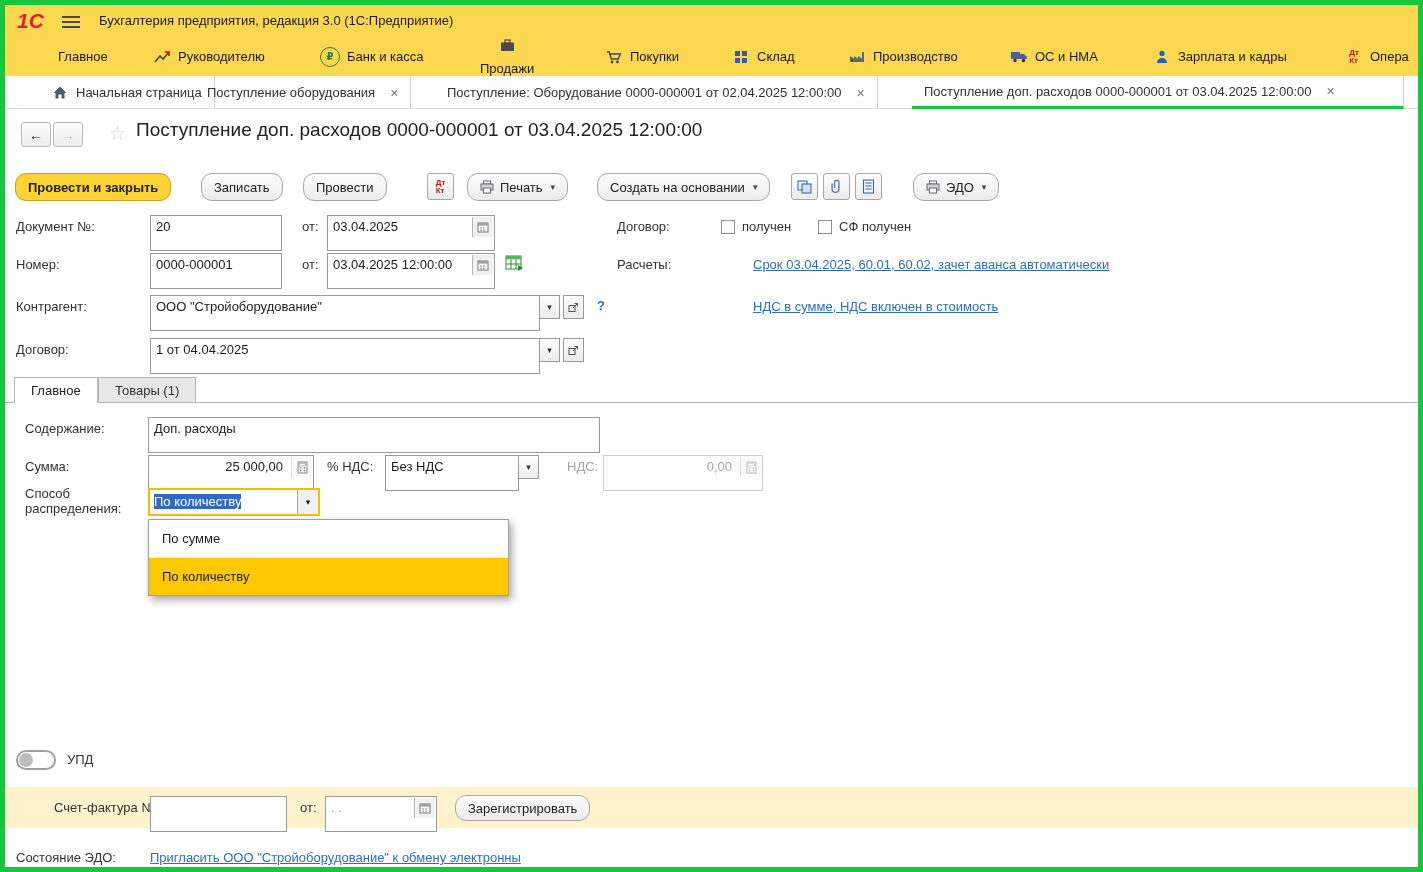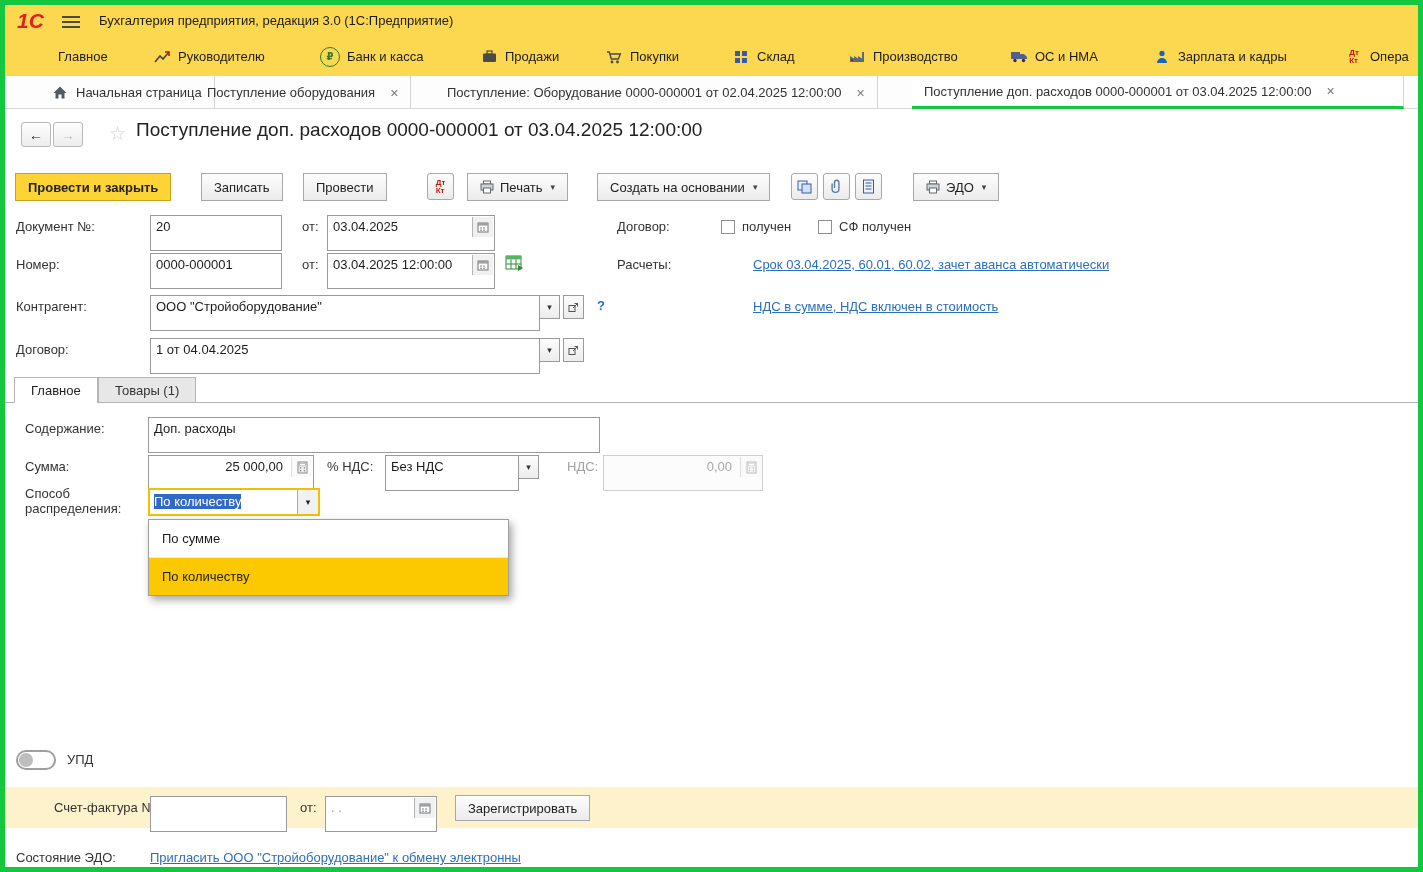--- a/index.html
+++ b/index.html
@@ -20,21 +20,21 @@
   
   .tabbar{position:absolute;left:0;top:71px;width:1413px;height:33px;background:#fdfdfd;border-bottom:1px solid #d9d9d9;box-sizing:border-box;}
   .wtab{position:absolute;top:0;height:33px;display:flex;align-items:center;gap:9px;padding:0 12px;border-right:1px solid #d4d4d4;box-sizing:border-box;white-space:nowrap;overflow:hidden;font-size:13px;color:#333;}
   .wtab .close{color:#777;font-size:14px;margin-left:6px;cursor:pointer;}
   .wtab.active{background:#fff;border-bottom:3px solid #15c73f;}
   
   .content{position:absolute;left:0;top:104px;width:1413px;height:758px;background:#fff;overflow:hidden;}
   .navbtn{position:absolute;width:28px;height:23px;border:1px solid #b9b9b9;border-radius:3px;background:linear-gradient(#fefefe,#ededed);display:flex;align-items:center;justify-content:center;font-size:14px;}
   .doc-title{position:absolute;left:131px;top:10px;font-size:19px;color:#222;}
   .star{position:absolute;left:104px;top:13px;font-size:19px;color:#cfcfcf;}
-  .btn{position:absolute;height:28px;border:1px solid #a8a8a8;border-radius:0;background:linear-gradient(#fdfdfd,#ebebeb);
+  .btn{position:absolute;height:28px;border:1px solid #a8a8a8;border-radius:11px;background:linear-gradient(#fdfdfd,#ebebeb);
        display:inline-flex;align-items:center;gap:6px;padding:0 12px;font-size:13px;color:#222;cursor:pointer;box-sizing:border-box;white-space:nowrap;}
   .btn.primary{background:#fdd335;border-color:#c8a41c;font-weight:bold;}
   .btn .caret{font-size:9px;color:#444;margin-left:2px;}
   .iconbtn{position:absolute;width:27px;height:27px;border:1px solid #a8a8a8;border-radius:3px;background:linear-gradient(#fdfdfd,#ebebeb);display:flex;align-items:center;justify-content:center;cursor:pointer;box-sizing:border-box;}
   .lbl{position:absolute;height:24px;line-height:24px;color:#333;white-space:nowrap;}
   .lbl.dis{color:#a3a3a3;}
   .field{position:absolute;height:36px;border:1px solid #9a9a9a;background:#fff;box-sizing:border-box;
          line-height:22px;padding:0 5px;white-space:nowrap;overflow:hidden;font-size:13px;color:#1c1c1c;}
   .field.num{text-align:right;padding-right:30px;}
   .field.dis{border-color:#cfcfcf;color:#a8a8a8;background:#fcfcfc;}
@@ -87,21 +87,21 @@
             <polyline points="1,12 6,6 9,9 15,2" fill="none" stroke="#444" stroke-width="1.6"></polyline>
             <polyline points="11,2 15,2 15,6" fill="none" stroke="#c21807" stroke-width="1.6"></polyline>
           </svg>
       </span>
       <span>Руководителю</span>
     </span>
     <span class="mi" style="left:315px;">
       <span class="ic rubicon">₽</span>
       <span>Банк и касса</span>
     </span>
-    <span class="mi" style="left:475px;">
+    <span class="mi" style="left:475px;flex-direction:column;">
       <span class="ic">
         <svg width="15" height="13" viewBox="0 0 15 13">
             <rect x="5" y="1" width="5" height="3" fill="none" stroke="#4a4a4a" stroke-width="1.2"></rect>
             <rect x="1" y="3.5" width="13" height="8.5" rx="1" fill="#4a4a4a"></rect>
           </svg>
       </span>
       <span>Продажи</span>
     </span>
     <span class="mi" style="left:600px;">
       <span class="ic">

